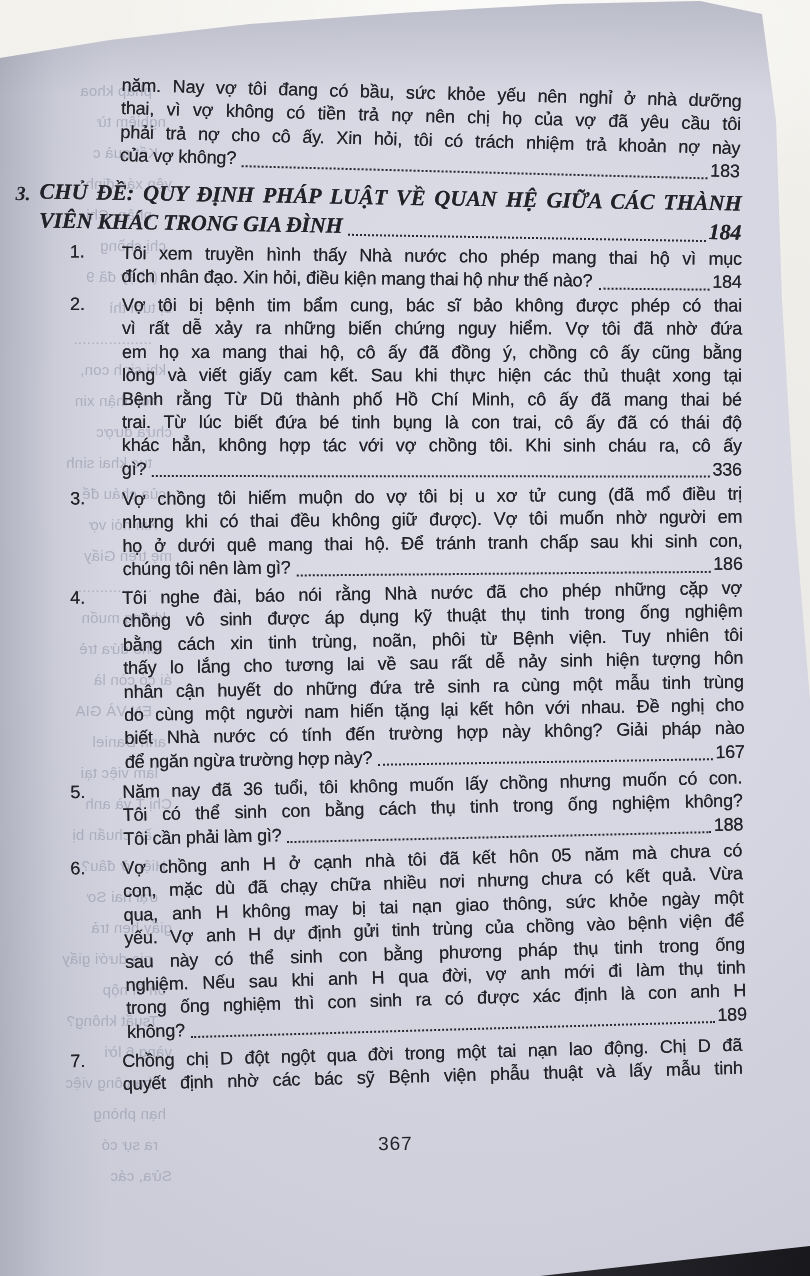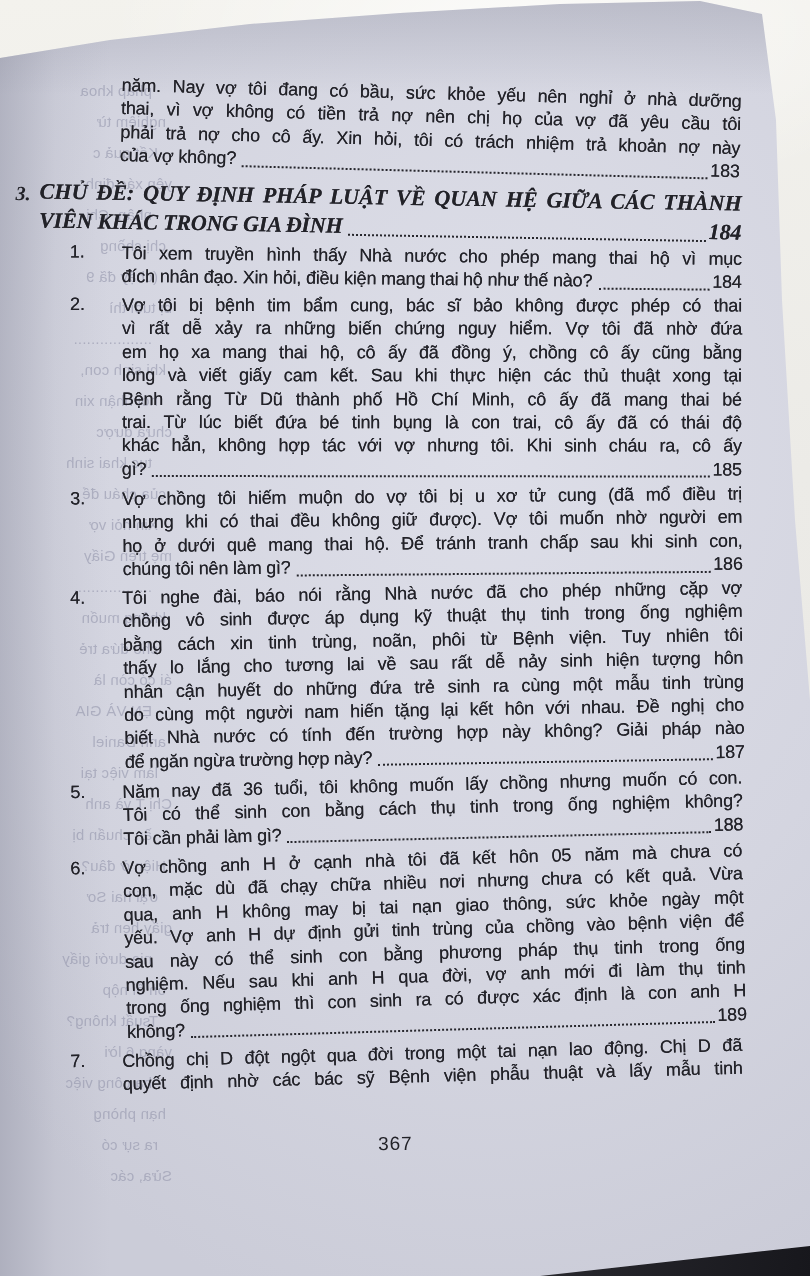--- a/index.html
+++ b/index.html
@@ -146,25 +146,25 @@
           </li>
           <li class="entry e2">
             <span class="num">2.</span>
             <div class="body">
               <div class="line">Vợ tôi bị bệnh tim bẩm cung, bác sĩ bảo không được phép có thai</div>
               <div class="line">vì rất dễ xảy ra những biến chứng nguy hiểm. Vợ tôi đã nhờ đứa</div>
               <div class="line">em họ xa mang thai hộ, cô ấy đã đồng ý, chồng cô ấy cũng bằng</div>
               <div class="line">lòng và viết giấy cam kết. Sau khi thực hiện các thủ thuật xong tại</div>
               <div class="line">Bệnh rằng Từ Dũ thành phố Hồ Chí Minh, cô ấy đã mang thai bé</div>
               <div class="line">trai. Từ lúc biết đứa bé tinh bụng là con trai, cô ấy đã có thái độ</div>
-              <div class="line">khác hẳn, không hợp tác với vợ nhưng tôi. Khi sinh cháu ra, cô ấy</div>
+              <div class="line">khác hẳn, không hợp tác với vợ chồng tôi. Khi sinh cháu ra, cô ấy</div>
               <div class="lastline">
                 <span class="txt">gì?</span>
                 <span class="leader"></span>
-                <span class="pg">185</span>
+                <span class="pg">336</span>
               </div>
             </div>
           </li>
           <li class="entry e3">
             <span class="num">3.</span>
             <div class="body">
               <div class="line">Vợ chồng tôi hiếm muộn do vợ tôi bị u xơ tử cung (đã mổ điều trị</div>
               <div class="line">nhưng khi có thai đều không giữ được). Vợ tôi muốn nhờ người em</div>
               <div class="line">họ ở dưới quê mang thai hộ. Để tránh tranh chấp sau khi sinh con,</div>
               <div class="lastline">
@@ -180,21 +180,21 @@
               <div class="line">Tôi nghe đài, báo nói rằng Nhà nước đã cho phép những cặp vợ</div>
               <div class="line">chồng vô sinh được áp dụng kỹ thuật thụ tinh trong ống nghiệm</div>
               <div class="line">bằng cách xin tinh trùng, noãn, phôi từ Bệnh viện. Tuy nhiên tôi</div>
               <div class="line">thấy lo lắng cho tương lai về sau rất dễ nảy sinh hiện tượng hôn</div>
               <div class="line">nhân cận huyết do những đứa trẻ sinh ra cùng một mẫu tinh trùng</div>
               <div class="line">do cùng một người nam hiến tặng lại kết hôn với nhau. Đề nghị cho</div>
               <div class="line">biết Nhà nước có tính đến trường hợp này không? Giải pháp nào</div>
               <div class="lastline">
                 <span class="txt">để ngăn ngừa trường hợp này?</span>
                 <span class="leader"></span>
-                <span class="pg">187</span>
+                <span class="pg">167</span>
               </div>
             </div>
           </li>
           <li class="entry e5">
             <span class="num">5.</span>
             <div class="body">
               <div class="line">Năm nay đã 36 tuổi, tôi không muốn lấy chồng nhưng muốn có con.</div>
               <div class="line">Tôi có thể sinh con bằng cách thụ tinh trong ống nghiệm không?</div>
               <div class="lastline">
                 <span class="txt">Tôi cần phải làm gì?</span>

